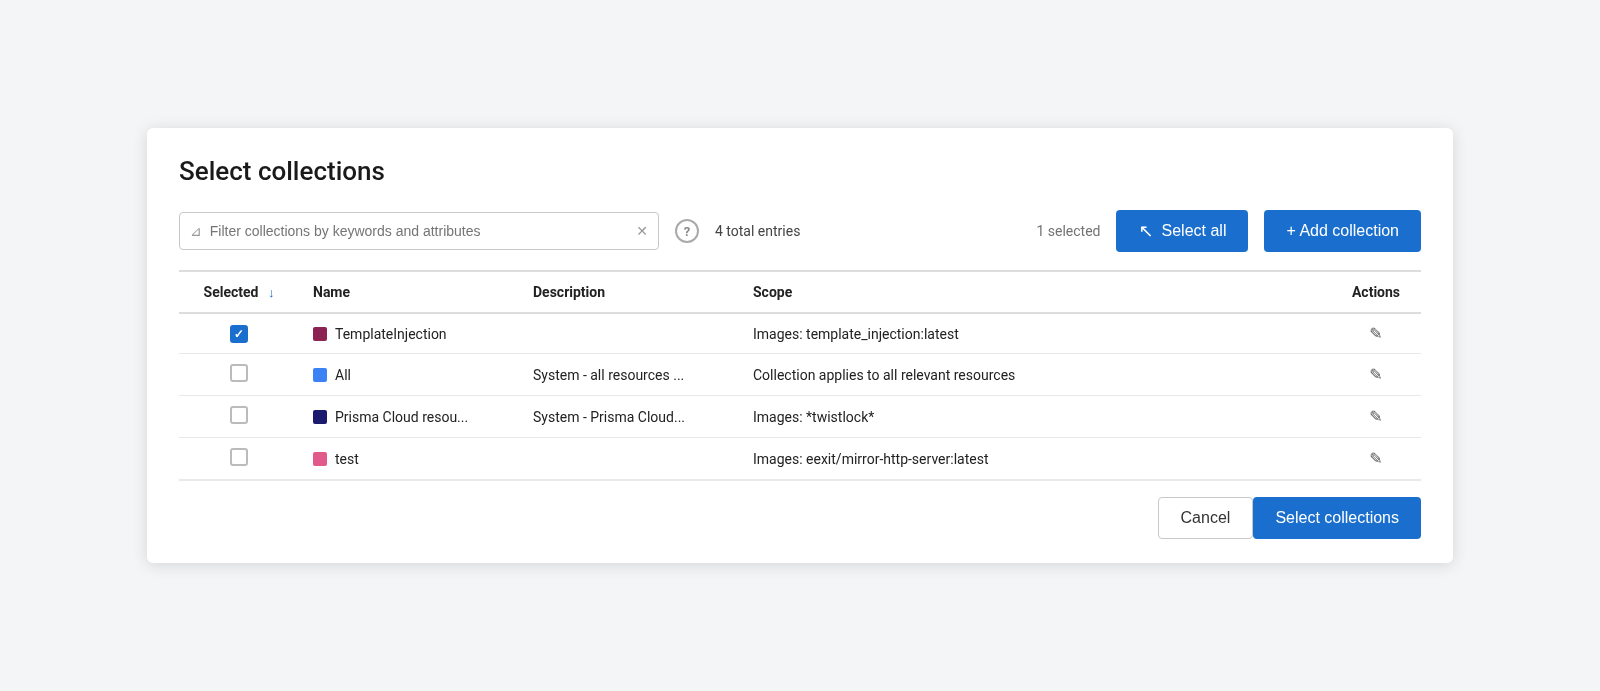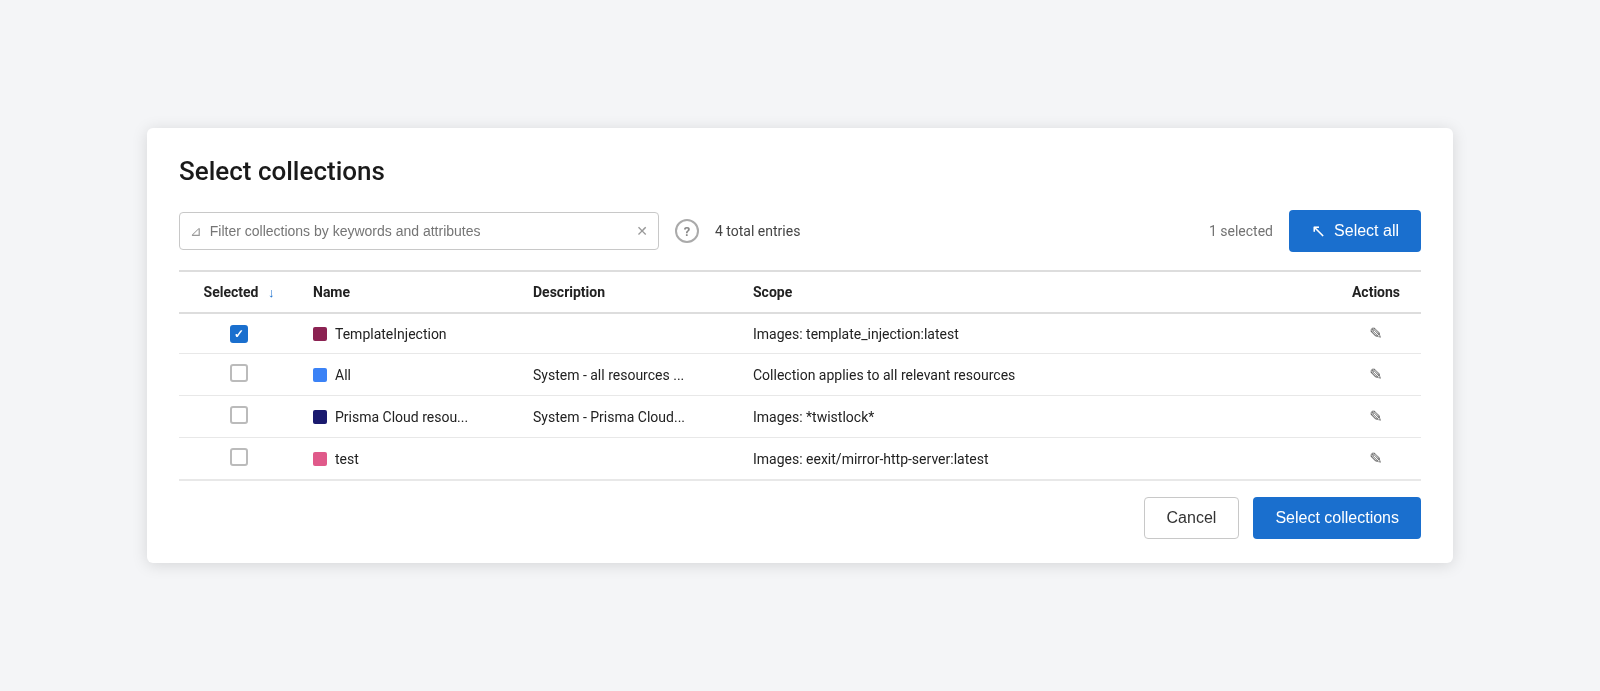--- a/index.html
+++ b/index.html
@@ -187,21 +187,20 @@
       display: inline-block;
       margin-left: 6px;
       color: #1a6fce;
       font-size: 13px;
     }
 
     .footer {
       display: flex;
       justify-content: flex-end;
       align-items: center;
-      gap: 14px;
       padding-top: 16px;
       border-top: 1px solid #e8e8e8;
     }
   </style>
 </head>
 <body>
 
 <div class="modal">
 
   <div class="modal-title">Select collections</div>
@@ -221,20 +220,23 @@
 
     <div class="spacer"></div>
 
     <span class="selected-count">1 selected</span>
 
     <button class="btn btn-primary">
       <span style="font-size:18px;">↖</span>
       <span>Select all</span>
     </button>
 
+    <button class="btn btn-primary">
+      <span>+ Add collection</span>
+    </button>
   </div>
 
   <table>
     <thead>
       <tr>
         <th>
           <span>Selected</span>
           <span class="sort-icon">↓</span>
         </th>
         <th>Name</th>

